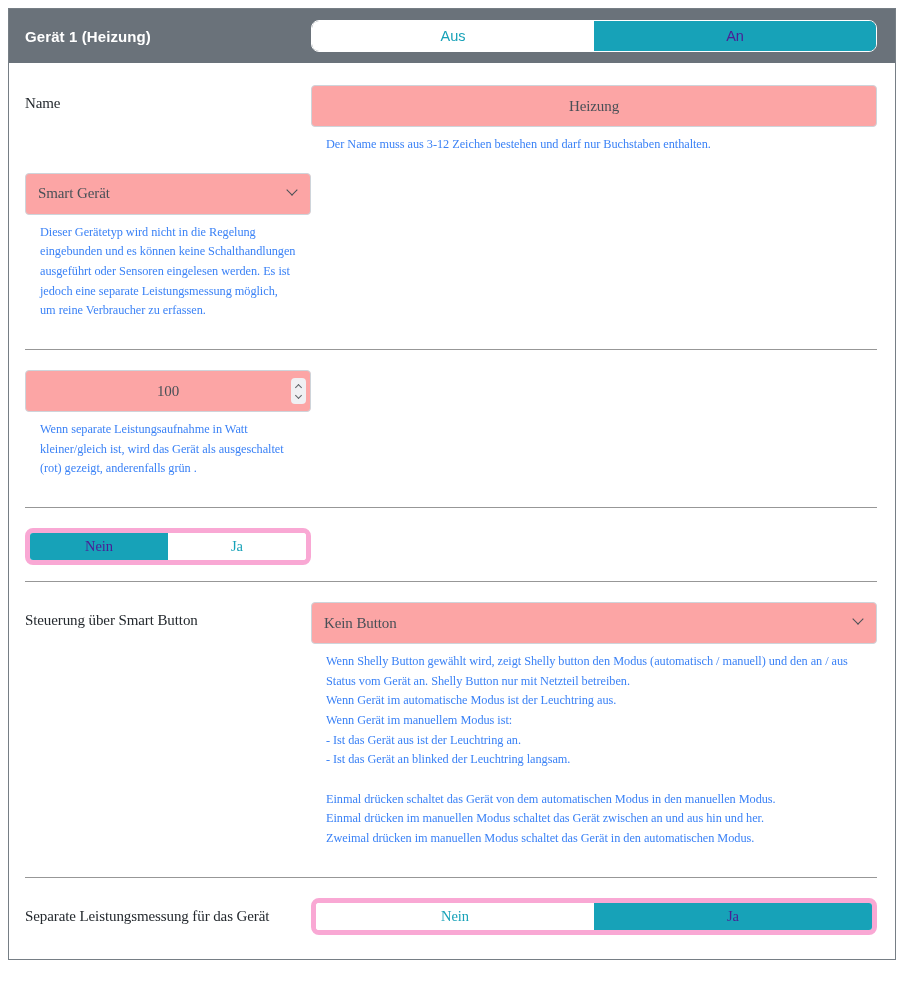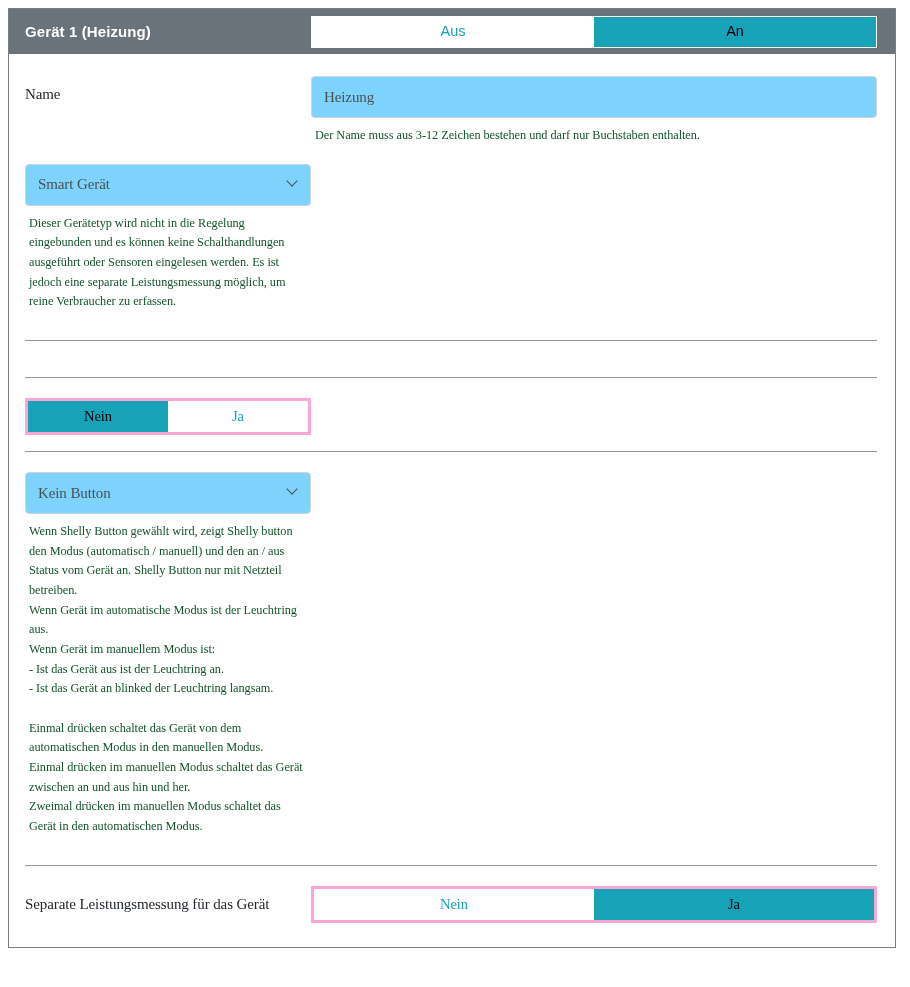--- a/index.html
+++ b/index.html
@@ -15,49 +15,49 @@
     width: 888px;
     border: 1px solid #767e85;
     background: #fff;
   }
   .card-header {
     background: #6a727a;
     display: grid;
     grid-template-columns: 286px 1fr;
     align-items: center;
     padding: 6px 18px 6px 16px;
-    height: 45px;
+    height: 54px;
   }
   .card-title {
     color: #fff;
     font-weight: bold;
     font-size: 15px;
     letter-spacing: 0.1px;
   }
   
   .btn-group {
     display: flex;
     width: 100%;
     height: 32px;
-    border-radius: 0;
+    border-radius: 8px;
     overflow: hidden;
   }
   .btn-group.header-toggle { border: 1px solid #ffffff; }
-  .btn-group.body-toggle { border: 3px solid #f9a8d4; height: 37px; }
+  .btn-group.body-toggle { border: 5px solid #f9a8d4; height: 37px; }
   .btn-group .btn {
     flex: 1 1 50%;
     border: none;
     font-family: inherit;
     font-size: 14.5px;
     line-height: 1;
     cursor: pointer;
     padding: 0;
   }
   .btn.off-state { background: #ffffff; color: #17a2b8; }
-  .btn.on-state  { background: #17a2b8; color: #000000; }
+  .btn.on-state  { background: #17a2b8; color: #4c1d95; }
   
   .card-body { padding: 22px 18px 18px 16px; }
   .form-row {
     display: grid;
     grid-template-columns: 286px 1fr;
     margin-bottom: 6px;
     font-family: Liberation Serif, serif;
   }
   .row-label {
     font-size: 15px;
@@ -65,26 +65,27 @@
     padding-top: 10px;
     padding-right: 10px;
     letter-spacing: -0.1px;
   }
   .control-wrap { position: relative; }
   .text-input, .fake-select {
     width: 100%;
     height: 37px;
     border: 1px solid #ced4da;
     border-radius: 4px;
-    background: #7dd3fc;
+    background: #fca5a5;
     color: #495057;
     font-family: inherit;
     font-size: 15px;
     padding: 20px 12px;
     letter-spacing: -0.1px;
+    text-align: center;
   }
   .text-input { outline: none; }
   .fake-select {
     display: flex;
     align-items: center;
     cursor: default;
   }
   .chevron-down {
     position: absolute;
     right: 15px;
@@ -116,22 +117,22 @@
     width: 5px;
     height: 5px;
     border-right: 1.4px solid #5f6368;
     border-bottom: 1.4px solid #5f6368;
   }
   .spin-up   { transform: rotate(-135deg); margin-top: 2px; }
   .spin-down { transform: rotate(45deg);  margin-bottom: 2px; }
   .help-text {
     font-size: 12.3px;
     line-height: 1.6;
-    color: #14532d;
-    margin: 8px 4px 12px;
+    color: #3b82f6;
+    margin: 8px 15px 12px;
     white-space: pre-line;
     letter-spacing: -0.05px;
   }
   .divider {
     border: 0;
     border-top: 1px solid #979797;
     margin: 16px 0 20px;
   }
 </style>
 </head>
@@ -166,36 +167,47 @@
             <div class="fake-select">Smart Gerät</div>
             <span class="chevron-down"></span>
           </div>
           <div class="help-text">Dieser Gerätetyp wird nicht in die Regelung eingebunden und es können keine Schalthandlungen ausgeführt oder Sensoren eingelesen werden. Es ist jedoch eine separate Leistungsmessung möglich, um reine Verbraucher zu erfassen.</div>
         </div>
       </div>
 
       <hr class="divider">
 
       <div class="form-row">
+        <div>
+          <div class="control-wrap">
+            <input class="text-input" type="text" value="100" style="">
+            <span class="number-spinner">
+                <span class="spin-up"></span>
+                <span class="spin-down"></span>
+              </span>
+          </div>
+          <div class="help-text">Wenn separate Leistungsaufnahme in Watt kleiner/gleich ist, wird das Gerät als ausgeschaltet (rot) gezeigt, anderenfalls grün .</div>
+        </div>
       </div>
 
       <hr class="divider">
 
       <div class="form-row">
         <div>
           <div class="btn-group body-toggle">
             <button class="btn on-state">Nein</button>
             <button class="btn off-state">Ja</button>
           </div>
         </div>
       </div>
 
       <hr class="divider">
 
       <div class="form-row">
+        <div class="row-label">Steuerung über Smart Button</div>
         <div>
           <div class="control-wrap">
             <div class="fake-select">Kein Button</div>
             <span class="chevron-down"></span>
           </div>
           <div class="help-text">Wenn Shelly Button gewählt wird, zeigt Shelly button den Modus (automatisch / manuell) und den an / aus Status vom Gerät an. Shelly Button nur mit Netzteil betreiben.
 Wenn Gerät im automatische Modus ist der Leuchtring aus.
 Wenn Gerät im manuellem Modus ist:
 - Ist das Gerät aus ist der Leuchtring an.
 - Ist das Gerät an blinked der Leuchtring langsam.

